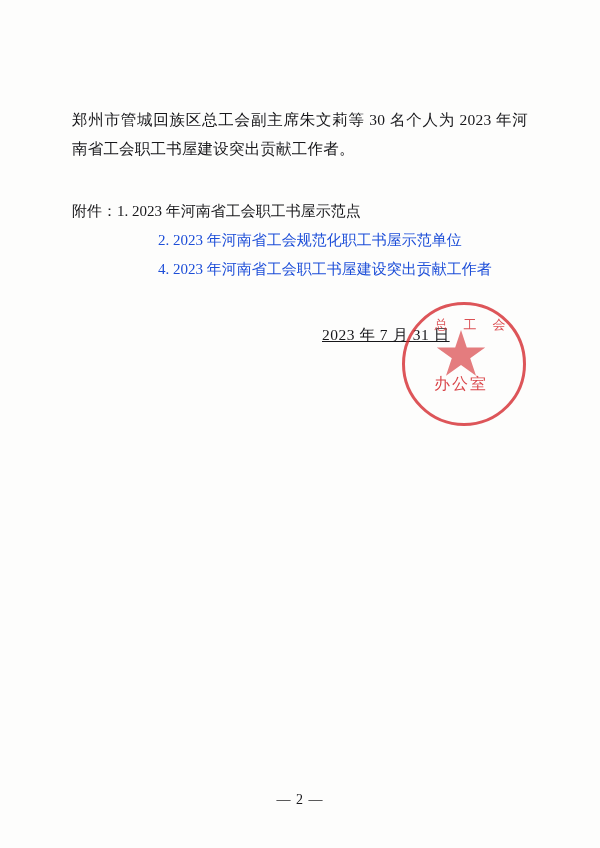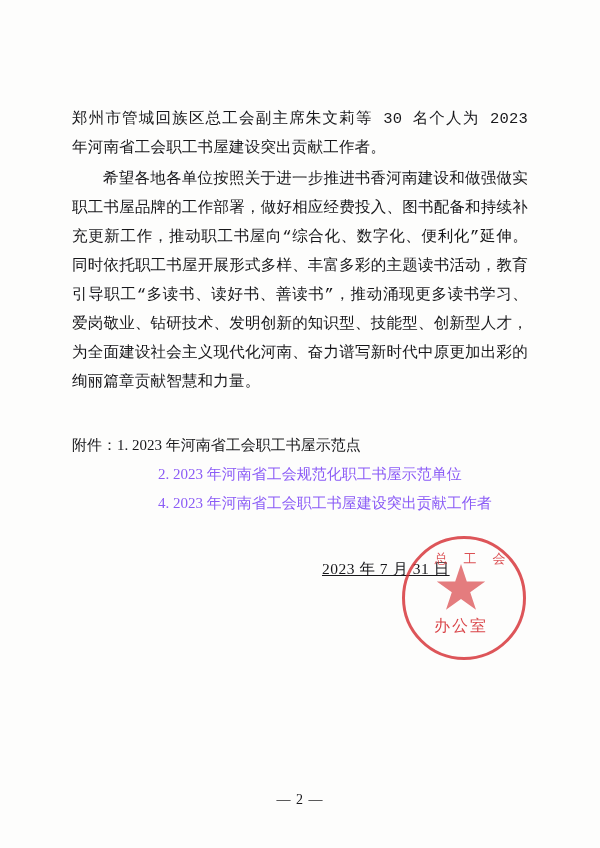--- a/index.html
+++ b/index.html
@@ -33,21 +33,20 @@
   }
 
   .para {
     font-size: 15.5px;
     line-height: 29px;
     text-align: justify;
     text-justify: inter-ideograph;
     letter-spacing: 0.2px;
     margin: 0 0 0 0;
     color: #17171a;
-    font-family: Liberation Mono, monospace;
   }
   .para.indent {
     text-indent: 2em;
   }
   .para + .para {
     margin-top: 2px;
   }
 
   .attach-block {
     margin-top: 34px;
@@ -61,21 +60,21 @@
   .attach-label {
     display: inline-block;
   }
   .attach-items {
     display: inline-block;
     text-align: right;
   }
   .attach-item {
     font-size: 15px;
     line-height: 29px;
-    color: #8b5cf6;
+    color: #1d4ed8;
     margin-left: 86px;
     white-space: nowrap;
   }
 
   .signature {
     margin-top: 36px;
     text-align: left;
     position: relative;
     padding-left: 250px;
   }
@@ -112,21 +111,21 @@
     opacity: 0.78;
   }
   .seal svg {
     position: absolute;
     left: 0;
     top: 0;
   }
   .seal-bottom-text {
     position: absolute;
     left: 0;
-    top: 80px;
+    top: 72px;
     width: 118px;
     text-align: center;
     color: #d3252a;
     font-size: 16px;
     letter-spacing: 2px;
     font-family: "Liberation Serif", serif;
     opacity: 0.85;
   }
   .seal-top-text {
     position: absolute;
@@ -157,21 +156,20 @@
 </style>
 </head>
 <body>
 
 <div class="page">
 
   <div class="content">
 
     <p class="para">郑州市管城回族区总工会副主席朱文莉等 30 名个人为 2023 年河南省工会职工书屋建设突出贡献工作者。</p>
 
-    <p class="para indent">希望各地各单位按照关于进一步推进书香河南建设和做强做实职工书屋品牌的工作部署，做好相应经费投入、图书配备和持续补充更新工作，推动职工书屋向“综合化、数字化、便利化”延伸。同时依托职工书屋开展形式多样、丰富多彩的主题读书活动，教育引导职工“多读书、读好书、善读书”，推动涌现更多读书学习、爱岗敬业、钻研技术、发明创新的知识型、技能型、创新型人才，为全面建设社会主义现代化河南、奋力谱写新时代中原更加出彩的绚丽篇章贡献智慧和力量。</p>
 
     <div class="attach-block">
       <div class="attach-line">
         <span class="attach-label">附件：</span><span class="attach-items">1. 2023 年河南省工会职工书屋示范点</span>
       </div>
       <div class="attach-item">2. 2023 年河南省工会规范化职工书屋示范单位</div>
       <div class="attach-item">4. 2023 年河南省工会职工书屋建设突出贡献工作者</div>
     </div>
 
     <div class="signature">

